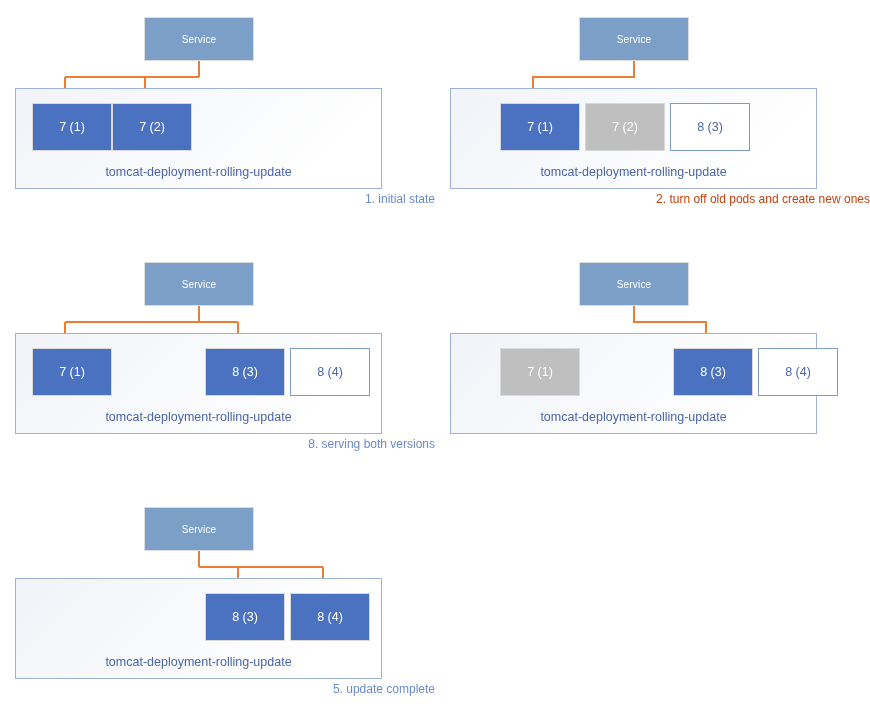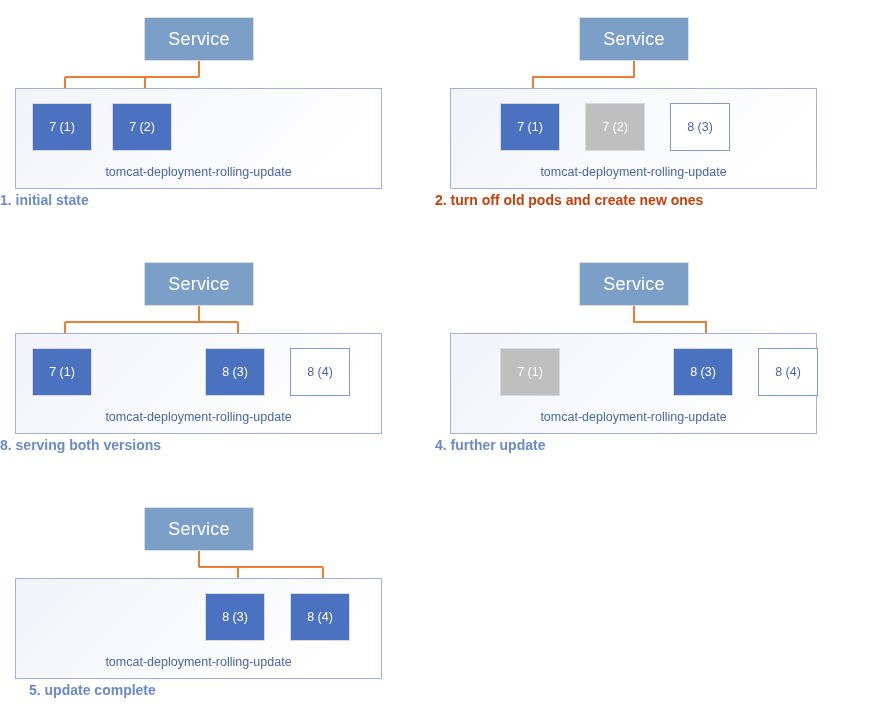--- a/index.html
+++ b/index.html
@@ -40,21 +40,21 @@
     height: 44px;
     background: #7C9FC8;
     border: 1px solid #dcdcdc;
     box-sizing: border-box;
     display: flex;
     align-items: center;
     justify-content: center;
   }
   .service-label {
     color: #ffffff;
-    font-size: 18px;
+    font-size: 10px;
     letter-spacing: 0.2px;
   }
 
   
   .deployment-box {
     position: absolute;
     left: 15px;
     top: 88px;
     width: 367px;
     height: 101px;
@@ -69,21 +69,21 @@
     bottom: 9px;
     text-align: center;
     color: #4A66A8;
     font-size: 12.5px;
   }
 
   
   .pod {
     position: absolute;
     top: 103px;
-    width: 60px;
+    width: 80px;
     height: 48px;
     box-sizing: border-box;
     display: flex;
     align-items: center;
     justify-content: center;
     font-size: 12.5px;
   }
   .pod-active {
     background: #4A72C0;
     border: 1px solid #d9d9d9;
@@ -99,24 +99,23 @@
     border: 1px solid #7E9BD0;
     color: #4A66A8;
   }
 
   
   .caption {
     position: absolute;
     left: 0;
     right: 0;
     top: 192px;
-    text-align: left;
+    text-align: right;
     color: #6A8ACB;
-    font-size: 14px;
-    font-weight: bold;
+    font-size: 12px;
   }
 
   
   .connector {
     position: absolute;
     left: 0;
     top: 0;
     width: 435px;
     height: 236px;
     pointer-events: none;
@@ -204,21 +203,20 @@
       </div>
       <div class="pod pod-active" style="left: 238px;">
         <span>8 (3)</span>
       </div>
       <div class="pod pod-pending" style="left: 323px;">
         <span>8 (4)</span>
       </div>
       <div class="service-box" style="background: rgb(124, 159, 200);">
         <span class="service-label">Service</span>
       </div>
-      <div class="caption" style="color: rgb(106, 138, 203);">4. further update</div>
     </div>
     <div class="panel panel-row2 panel-colL">
       <svg class="connector" viewBox="0 0 435 236">
         <path d="M 199 61 L 199 77 M 199 77 L 323 77 M 238 77 L 238 92 M 323 77 L 323 92" stroke="#ED7D31" stroke-width="2" fill="none"></path>
         <polygon points="232,91 244,91 238,101" fill="#ED7D31"></polygon>
         <polygon points="317,91 329,91 323,101" fill="#ED7D31"></polygon>
       </svg>
       <div class="deployment-box" style="border-color: rgb(157, 178, 216);">
         <div class="deployment-label" style="color: rgb(74, 102, 168);">tomcat-deployment-rolling-update</div>
       </div>

